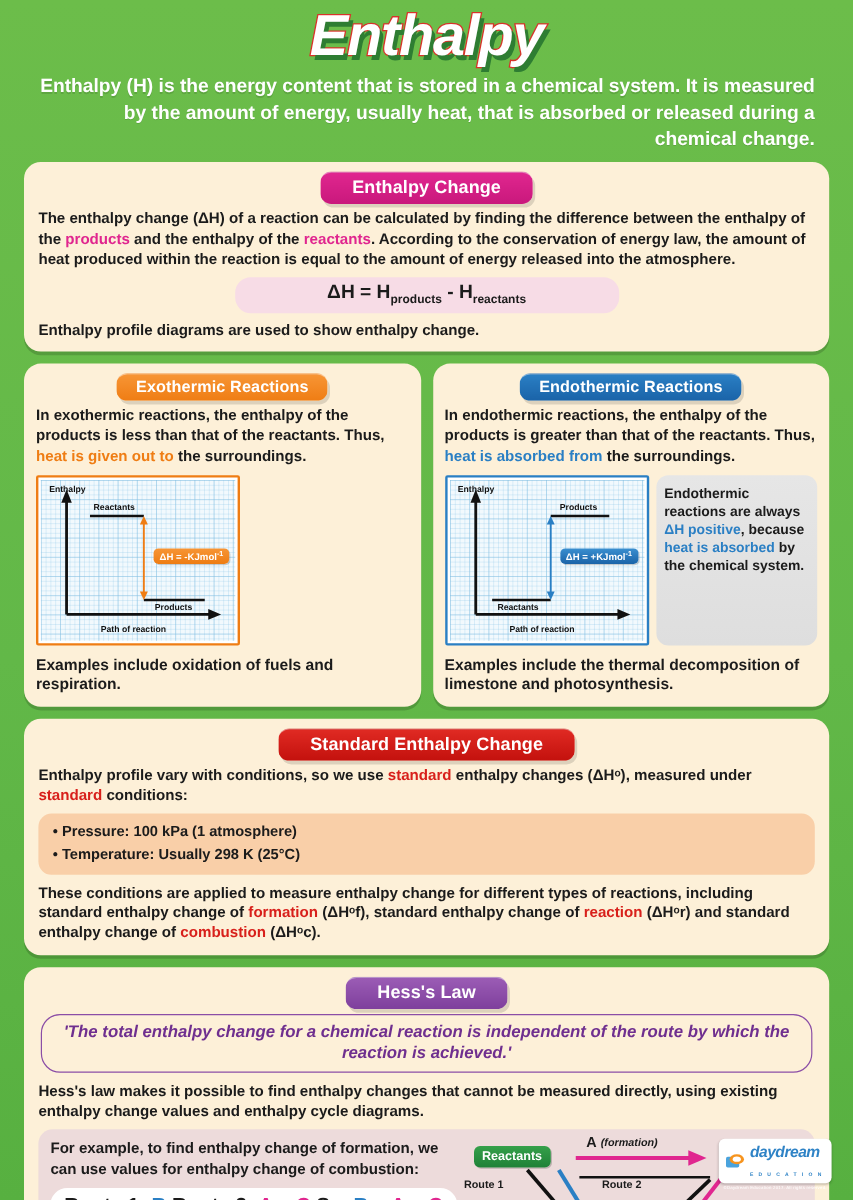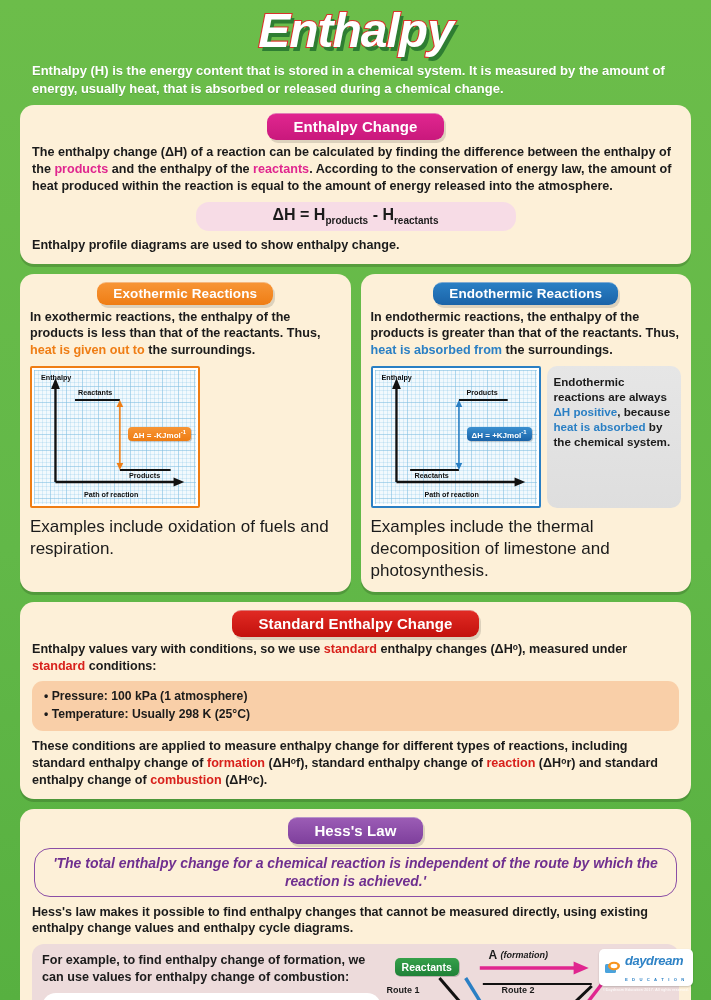--- a/index.html
+++ b/index.html
@@ -25,24 +25,24 @@
     font-style: italic;
     color: #ffffff;
     letter-spacing: -1px;
     -webkit-text-stroke: 2.2px #d8332a;
     paint-order: stroke fill;
     text-shadow: 3px 4px 0 #2e7d32;
     line-height: 1.05;
   }
   .subtitle {
     color: #ffffff;
-    font-size: 13px;
+    font-size: 16px;
     font-weight: bold;
     line-height: 1.35;
-    text-align:left;
+    text-align:right;
     margin: 6px 12px 8px 12px;
     text-shadow: 0 1px 0 rgba(0,0,0,.12);
   }
 
   
   .card {
     background:#fdf0d8;
     border-radius: 14px;
     box-shadow: 0 3px 0 rgba(0,0,0,0.16);
     position: relative;
@@ -128,21 +128,21 @@
   .axis-label { position:absolute; font-size:7.2px; font-weight:bold; color:#111; white-space:nowrap;}
   .dh-pill {
     position:absolute; color:#fff; font-weight:bold; font-size:8px;
     padding:2px 5px; border-radius:4px; white-space:nowrap;
     box-shadow: 1px 1px 0 rgba(0,0,0,.18);
   }
   .dh-pill.ex { background: linear-gradient(180deg,#f79535,#ee7c12); }
   .dh-pill.en { background: linear-gradient(180deg,#3a8fd0,#1a63a8); }
   .dh-pill sup { font-size:6px; }
 
-  .examples { margin-top: 8px; font-size: 17px; font-weight:normal; line-height:1.3; color:#1b1b1b;}
+  .examples { margin-top: 8px; font-size: 13px; font-weight:bold; line-height:1.3; color:#1b1b1b;}
 
   
   .cond-box {
     background: #f9cfa8;
     border-radius: 11px;
     padding: 6px 12px 7px 12px;
     margin: 6px 0 7px 0;
     display:flex;
   }
   .cond-col { flex: 0 0 45%; }
@@ -298,21 +298,21 @@
       </div>
 
       <div class="examples">Examples include the thermal decomposition of limestone and photosynthesis.</div>
     </div>
   </div>
 
   <div class="card">
     <div class="badge-row">
       <span class="badge red">Standard Enthalpy Change</span>
     </div>
-    <div class="body-text"><span style="color: rgb(27, 27, 27);">Enthalpy values vary with conditions, so we use </span><span style="color: rgb(216, 32, 27);">standard</span><span style="color: rgb(27, 27, 27);"> enthalpy changes (ΔHᵒ), measured under </span><span style="color: rgb(216, 32, 27);">standard</span><span style="color: rgb(27, 27, 27);"> conditions:</span></div>
+    <div class="body-text"><span style="color: rgb(27, 27, 27);">Enthalpy profile vary with conditions, so we use </span><span style="color: rgb(216, 32, 27);">standard</span><span style="color: rgb(27, 27, 27);"> enthalpy changes (ΔHᵒ), measured under </span><span style="color: rgb(216, 32, 27);">standard</span><span style="color: rgb(27, 27, 27);"> conditions:</span></div>
 
     <div class="cond-box">
       <div class="cond-col">
         <div class="cond-item">
           • <b>Pressure:</b><span> 100 kPa (1 atmosphere)</span>
         </div>
         <div class="cond-item">
           • <b>Temperature:</b><span> Usually 298 K (25°C)</span>
         </div>
       </div>

